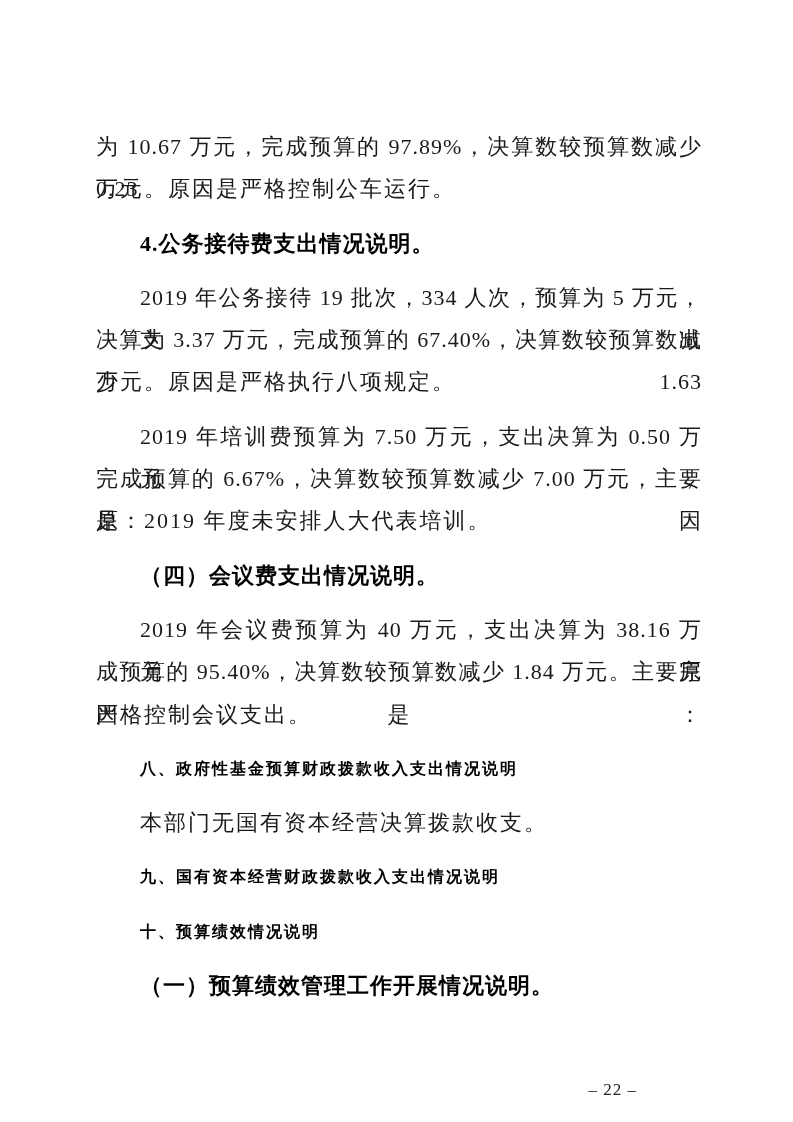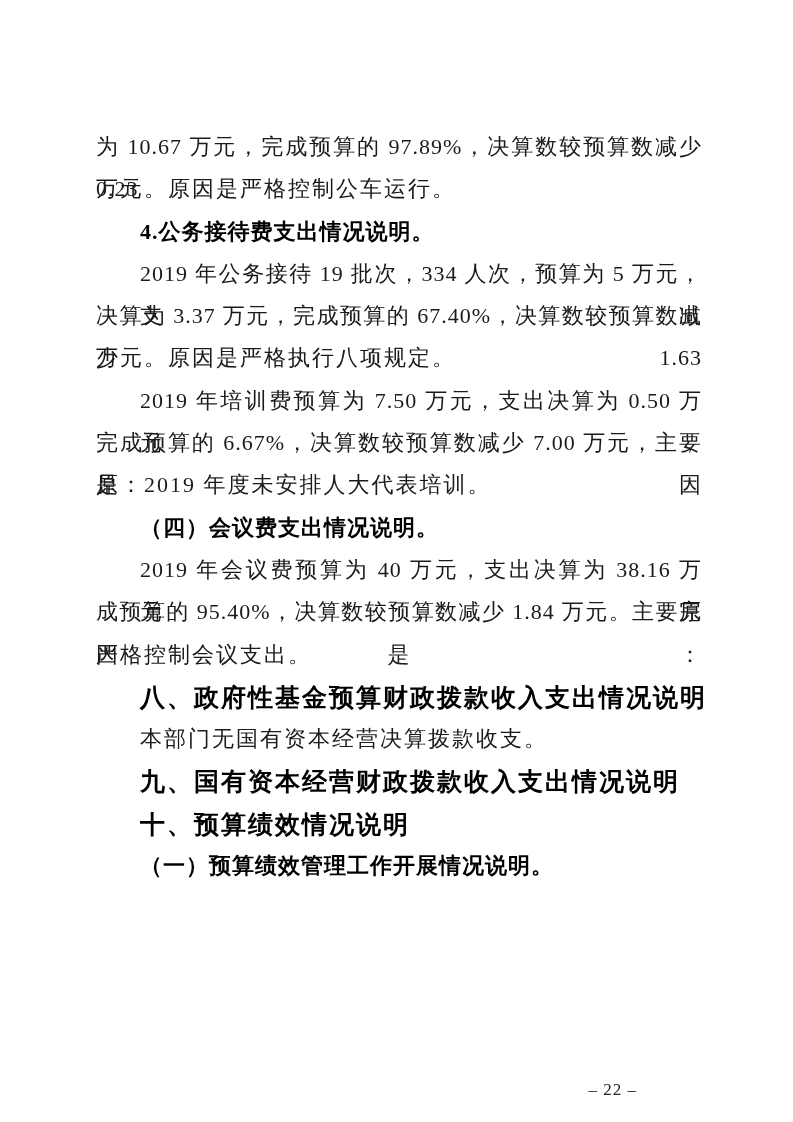--- a/index.html
+++ b/index.html
@@ -25,36 +25,37 @@
   .line {
     height: 42.3px;
     line-height: 42.3px;
     font-size: 22px;
     letter-spacing: 2px;
     white-space: nowrap;
     color: #1a1a1a;
   }
   .line.indent {
     padding-left: 44px;
+    margin-top: 12px;
   }
   .line.justify {
     white-space: normal;
     text-align: justify;
     text-align-last: justify;
     letter-spacing: 1px;
   }
   .line.kai-heading {
     font-weight: bold;
     letter-spacing: 1px;
     color: #000000;
   }
   .line.hei-heading {
     font-family: "Liberation Sans", "DejaVu Sans", sans-serif;
     font-weight: 600;
-    font-size: 25px;
+    font-size: 16px;
     letter-spacing: 2px;
     color: #000000;
   }
   .footer {
     position: absolute;
     top: 1030px;
     right: 100px;
     font-size: 17px;
     line-height: 24px;
     letter-spacing: 1px;

